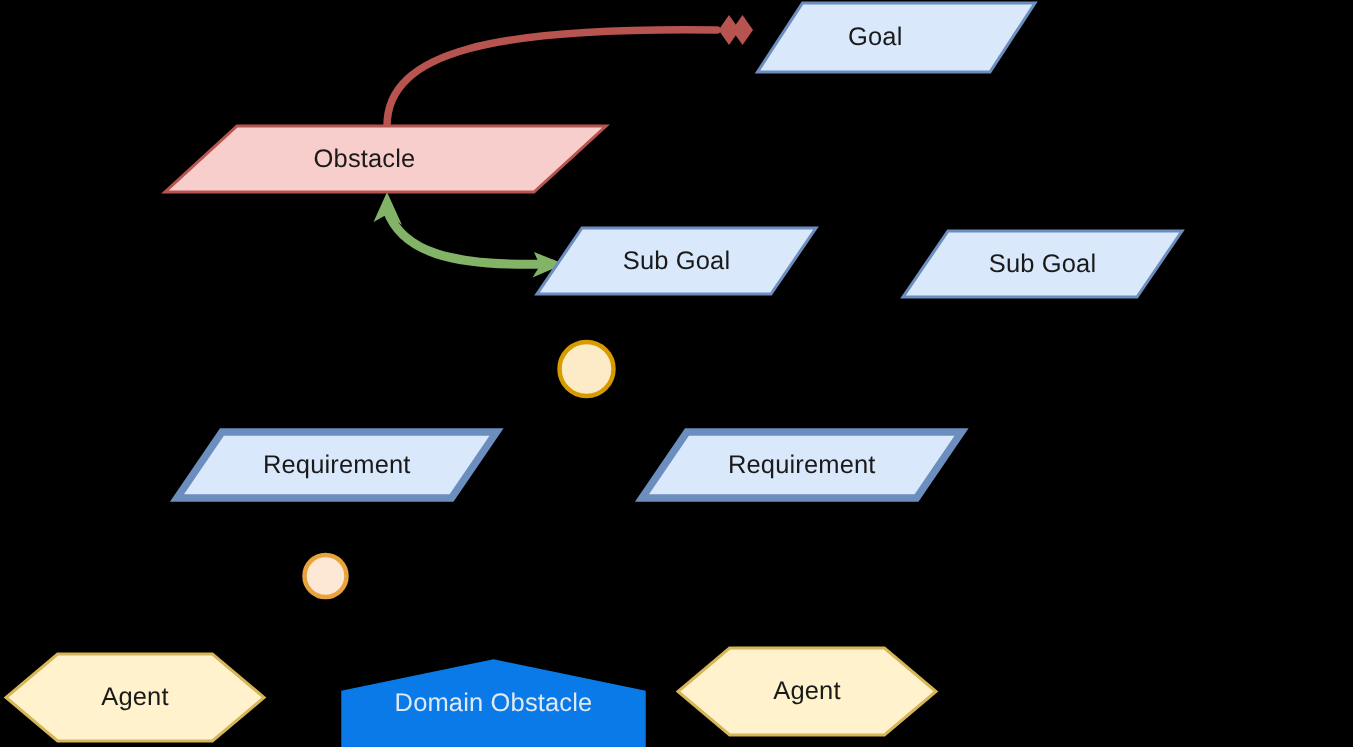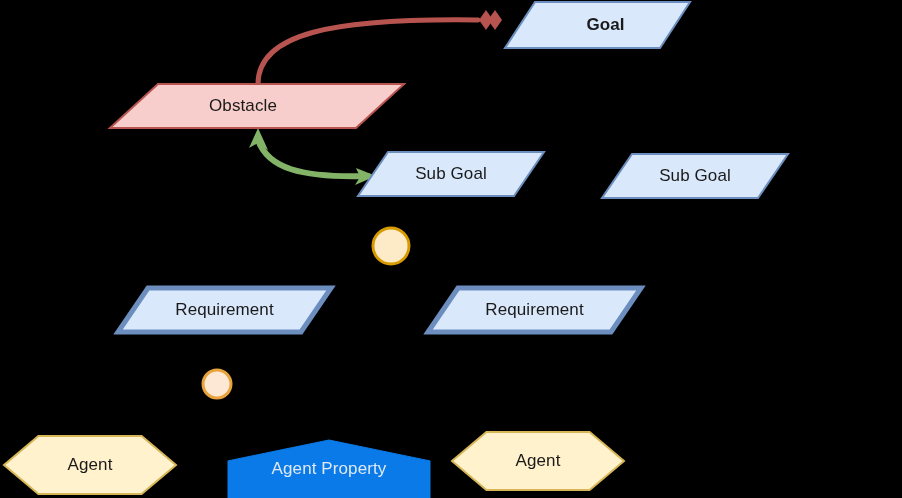--- a/index.html
+++ b/index.html
@@ -76,23 +76,23 @@
     <polygon id="shape-agent-left" points="38.4,436 141.6,436 176,465 141.6,494 38.4,494 4,465" fill="#fff2cc" stroke="#d6b656" stroke-width="2" stroke-linejoin="miter"></polygon>
 
     <polygon id="shape-agent-right" points="486.4,432 589.6,432 624,461 589.6,490 486.4,490 452,461" fill="#fff2cc" stroke="#d6b656" stroke-width="2" stroke-linejoin="miter"></polygon>
 
     <polygon id="shape-domain-property" points="329,440 430,460.88 430,498 228,498 228,460.88" fill="#0a7ae8" stroke="#0a7ae8" stroke-width="1" stroke-linejoin="miter"></polygon>
 
     <circle id="shape-refinement-upper" cx="391" cy="246" r="18" fill="#fdebc8" stroke="#d79b00" stroke-width="3"></circle>
     <circle id="shape-refinement-lower" cx="217" cy="384" r="14" fill="#fce8d5" stroke="#e8a33d" stroke-width="3"></circle>
   </svg>
 
-  <div class="node-label" id="label-goal" style="left: 513px; top: 2px; width: 185px; height: 46px; color: rgb(26, 26, 26); font-weight: bold;">Goal</div>
+  <div class="node-label" id="label-goal" style="left: 491px; top: 2px; width: 185px; height: 46px; color: rgb(26, 26, 26);">Goal</div>
   <div class="node-label" id="label-obstacle" style="left: 96px; top: 84px; width: 294px; height: 44px; color: rgb(26, 26, 26);">Obstacle</div>
   <div class="node-label" id="label-subgoal-left" style="left: 358px; top: 152px; width: 186px; height: 44px; color: rgb(26, 26, 26);">Sub Goal</div>
   <div class="node-label" id="label-subgoal-right" style="left: 602px; top: 154px; width: 186px; height: 44px; color: rgb(26, 26, 26);">Sub Goal</div>
   <div class="node-label" id="label-requirement-left" style="left: 118px; top: 288px; width: 213px; height: 44px; color: rgb(26, 26, 26);">Requirement</div>
   <div class="node-label" id="label-requirement-right" style="left: 428px; top: 288px; width: 213px; height: 44px; color: rgb(26, 26, 26);">Requirement</div>
   <div class="node-label" id="label-agent-left" style="left: 4px; top: 436px; width: 172px; height: 58px; color: rgb(26, 26, 26);">Agent</div>
   <div class="node-label" id="label-agent-right" style="left: 452px; top: 432px; width: 172px; height: 58px; color: rgb(26, 26, 26);">Agent</div>
-  <div class="node-label light" id="label-domain-property" style="left: 228px; top: 440px; width: 202px; height: 58px; color: rgb(223, 233, 245);">Agent Property</div>
+  <div class="node-label light" id="label-domain-property" style="left: 228px; top: 440px; width: 202px; height: 58px; color: rgb(223, 233, 245);">Domain Obstacle</div>
 
 </div>
 
 </body></html>

